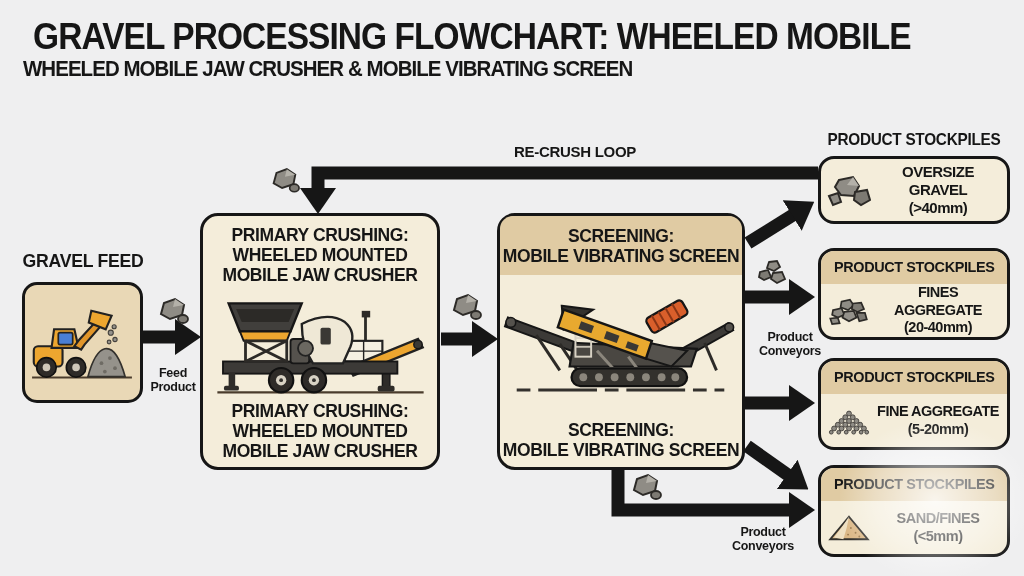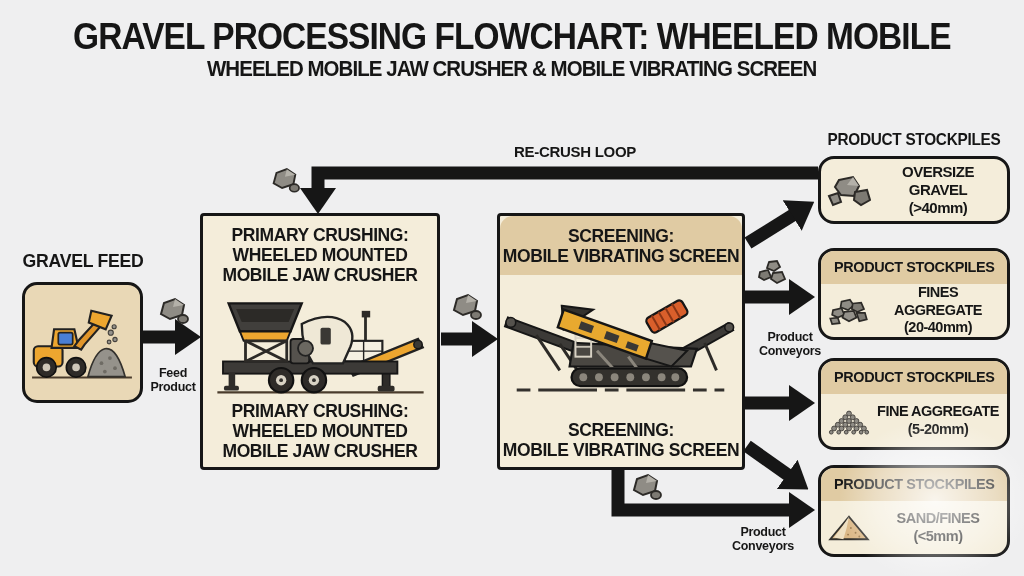--- a/index.html
+++ b/index.html
@@ -1,22 +1,22 @@
 <!DOCTYPE html>
 <html><head>
 <meta charset="utf-8">
 <style>
   html,body{margin:0;padding:0;background:#e5e5e5;}
   .stage{position:relative;width:1024px;height:576px;background:#efeff0;overflow:hidden;
          font-family:"Liberation Sans", sans-serif;color:#161616;}
   .abs{position:absolute;}
   .cond{display:inline-block;transform:scaleX(.93);transform-origin:center;}
   .pre{white-space:pre-line;}
-  .ttl{width:1024px;text-align:center;font-weight:800;letter-spacing:-1px;line-height:1.0;z-index:3;text-decoration:underline;}
-  .box{position:absolute;background:#f4edda;border:3.5px solid #161616;border-radius:4px;
+  .ttl{width:1024px;font-weight:800;letter-spacing:-1px;line-height:1.0;z-index:3;text-decoration:underline;}
+  .box{position:absolute;background:#f4edda;border:3.5px solid #161616;border-radius:18px;
        box-sizing:border-box;z-index:2;}
   .band{position:absolute;left:0;right:0;top:0;background:#e0cba3;border-radius:13px 13px 0 0;}
   .bxh{font-weight:800;text-align:center;letter-spacing:-0.4px;line-height:1.15;}
   .lbl{font-weight:800;text-align:center;letter-spacing:-0.3px;z-index:3;}
   .small-lbl{font-weight:700;text-align:center;font-size:12.5px;line-height:1.15;letter-spacing:-0.3px;z-index:3;}
   .sp-row{position:absolute;left:0;right:0;bottom:0;display:flex;align-items:center;}
   .sp-icon{width:56px;flex:0 0 56px;display:flex;justify-content:center;align-items:center;}
   .sp-text{flex:1;text-align:center;font-weight:800;letter-spacing:-0.5px;line-height:1.2;padding-right:8px;}
   .conn{position:absolute;left:0;top:0;z-index:1;}
   .icon{z-index:3;}

